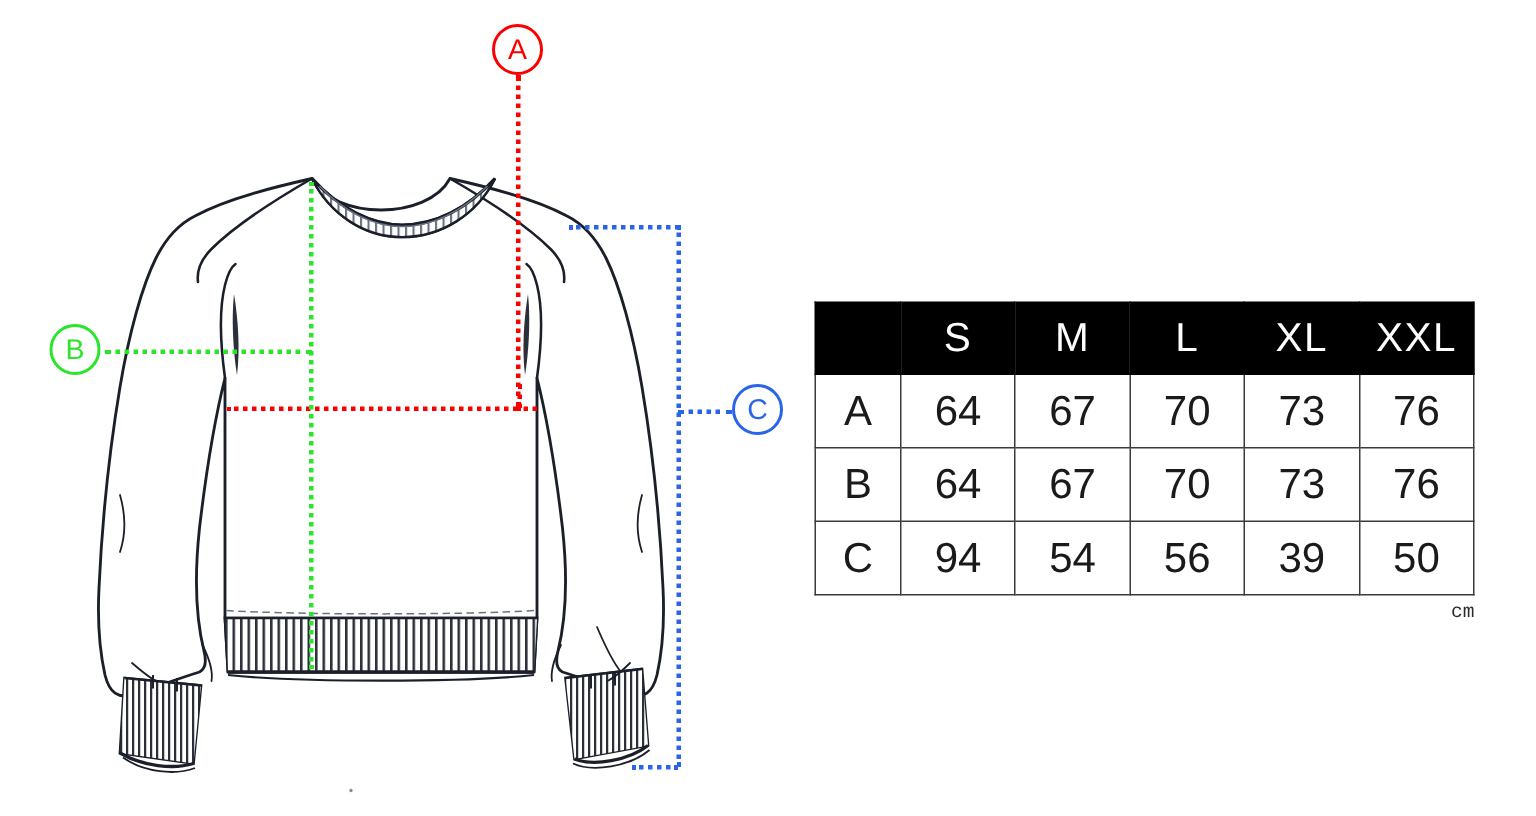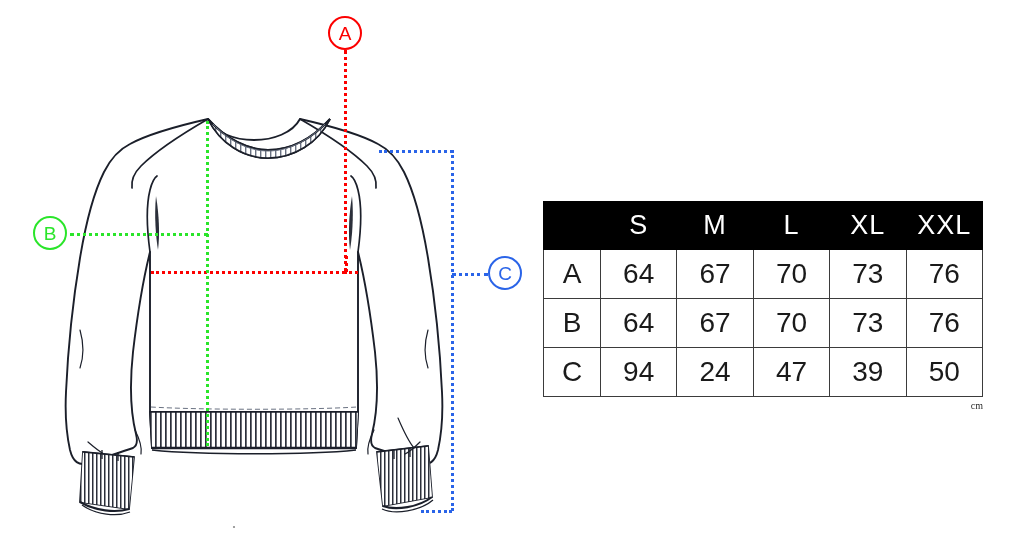--- a/index.html
+++ b/index.html
@@ -101,23 +101,23 @@
   td.rowkey { font-size: 27px; }
   td.key-a { color: #fc0000; }
   td.key-b { color: #2ae52a; }
   td.key-c { color: #2a64e8; }
 
   #unit-label {
     position: absolute;
     left: 543px; top: 400px;
     width: 440px;
     text-align: right;
-    font-size: 10px;
+    font-size: 13px;
     color: #2b2b2b;
-    font-family: Liberation Serif, serif;
+    font-family: Liberation Mono, monospace;
   }
 </style>
 </head>
 <body>
 
 <div id="root">
 
   <div id="illustration">
     <svg width="540" height="544" viewBox="0 0 540 544" xmlns="http://www.w3.org/2000/svg">
       <defs>
@@ -312,22 +312,22 @@
           <td class="rowkey key-b">B</td>
           <td>64</td>
           <td>67</td>
           <td>70</td>
           <td>73</td>
           <td>76</td>
         </tr>
         <tr>
           <td class="rowkey key-c">C</td>
           <td>94</td>
-          <td>24</td>
-          <td>47</td>
+          <td>54</td>
+          <td>56</td>
           <td>39</td>
           <td>50</td>
         </tr>
       </tbody>
     </table>
   </div>
 
   <div id="unit-label">cm</div>
 
 </div>

